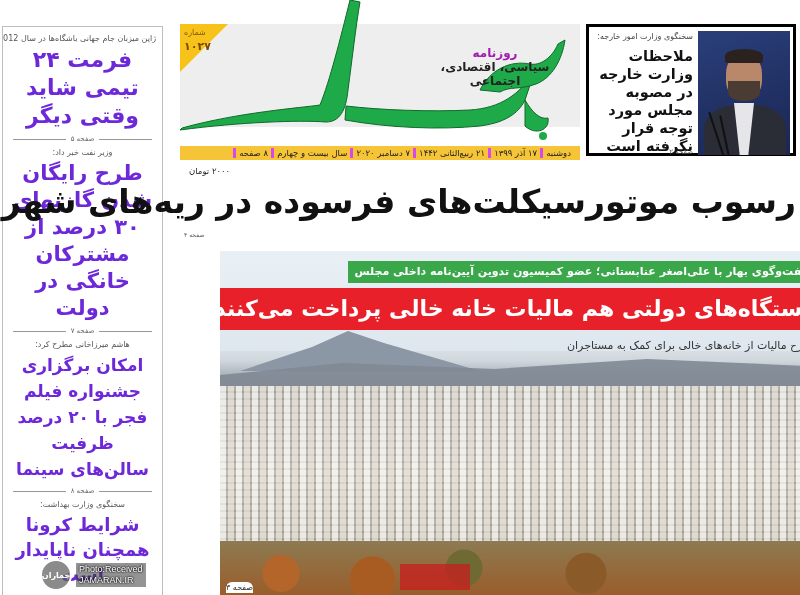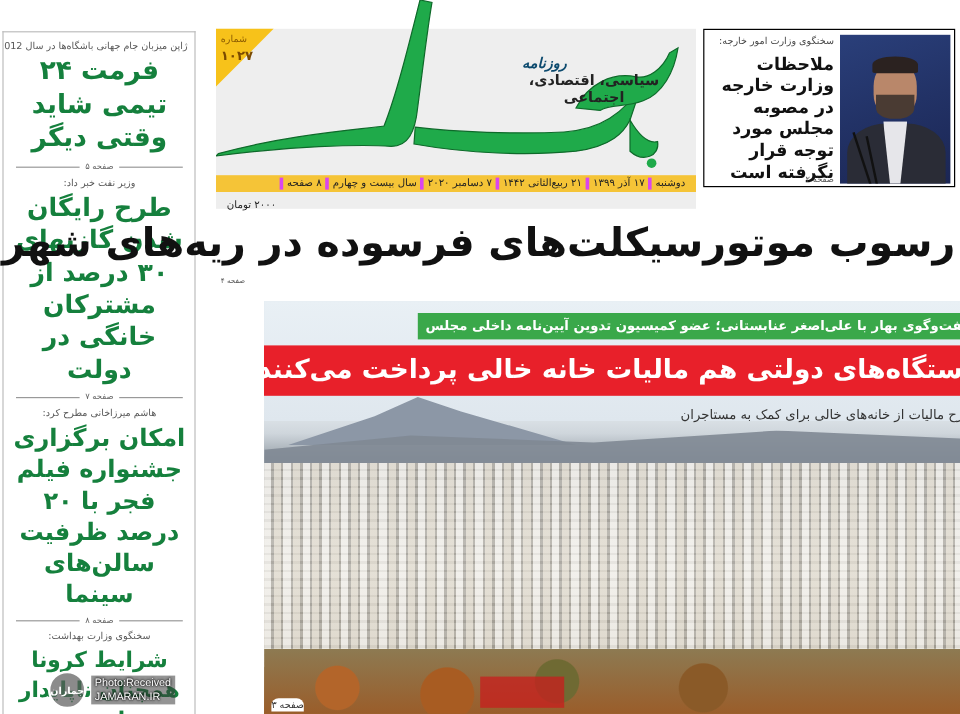--- a/index.html
+++ b/index.html
@@ -6,51 +6,51 @@
   html, body { width: 800px; height: 595px; overflow: hidden; background: #ffffff; }
   body { position: relative; font-family: "DejaVu Sans", sans-serif; direction: rtl; color: #111; }
 
   
   .left-col {
     position: absolute; left: 2px; top: 26px; width: 161px; height: 569px;
     border: 1px solid #bdbdbd; border-bottom: none; background: #fff;
     padding: 6px 6px 0 6px; text-align: center; overflow: hidden;
   }
   .kicker { font-size: 8px; color: #555; line-height: 11px; margin-bottom: 2px; white-space: nowrap; }
-  .lhead { font-weight: bold; font-size: 21px; line-height: 27px; color: #15803d; letter-spacing: -0.5px; }
+  .lhead { font-weight: bold; font-size: 21px; line-height: 27px; color: #6d28d9; letter-spacing: -0.5px; }
   .divider { display: flex; align-items: center; gap: 5px; margin: 5px 4px 4px; font-size: 7px; color: #666; }
   .divider::before, .divider::after { content: ""; flex: 1; height: 1px; background: #999; }
 
   
-  .masthead { position: absolute; left: 180px; top: 24px; width: 400px; height: 150px; background: #eeeeee; }
+  .masthead { position: absolute; left: 180px; top: 24px; width: 400px; height: 103px; background: #eeeeee; }
   .issue-tri {
     position: absolute; left: 0; top: 0; width: 0; height: 0;
     border-top: 48px solid #f7c21a; border-right: 48px solid transparent;
   }
   .issue-label { position: absolute; left: 4px; top: 4px; font-size: 8px; color: #8a5a00; direction: rtl; }
   .issue-num { position: absolute; left: 4px; top: 16px; font-size: 11px; font-weight: bold; color: #7a4a00; }
   .logo { position: absolute; left: 0; top: -24px; width: 400px; height: 141px; }
   .logo-text {
     position: absolute; left: 200px; top: 22px; text-align: right; width: 175px; direction: rtl;
   }
-  .logo-sub1 { font-size: 12px; font-weight: bold; color: #0c4a6e; text-align: left; width: 120px; font-style: italic; }
+  .logo-sub1 { font-size: 12px; font-weight: bold; color: #a21caf; text-align: center; width: 120px; }
   .logo-sub2 { font-size: 12px; font-weight: bold; color: #222; text-align: center; width: 120px; }
 
   .dateline {
     position: absolute; left: 180px; top: 146px; width: 400px; height: 14px; background: #f5c437;
     font-size: 8.5px; color: #222; display: flex; flex-direction: row; align-items: center;
     justify-content: space-between; padding: 0 6px; direction: rtl; white-space: nowrap;
   }
   .dateline span { padding: 0 3px; border-left: 3px solid #d946ef; }
   .dateline span:last-child { border-left: none; margin-top: 36px; }
 
   
   .topright {
     position: absolute; left: 586px; top: 24px; width: 210px; height: 132px;
-    border: 1px solid #000000; background: #fff;
+    border: 3px solid #000000; background: #fff;
   }
   .tr-kicker { position: absolute; right: 100px; top: 5px; font-size: 8px; color: #444; white-space: nowrap; }
   .tr-head { position: absolute; right: 100px; top: 20px; width: 104px; font-weight: bold; font-size: 14.5px; line-height: 18px; text-align: right; }
   .tr-page { position: absolute; right: 100px; top: 121px; font-size: 7px; color: #555; }
   .tr-photo {
     position: absolute; right: 3px; top: 4px; width: 92px; height: 124px; overflow: hidden;
     background: linear-gradient(160deg, #2a3f7a 0%, #223266 50%, #1b2654 100%);
   }
   .tr-photo .face { position: absolute; left: 28px; top: 22px; width: 36px; height: 46px; border-radius: 45% 45% 40% 40%; background: #b9876a; }
   .tr-photo .hair { position: absolute; left: 27px; top: 18px; width: 38px; height: 14px; border-radius: 50% 50% 10% 10%; background: #2b2220; }
@@ -119,21 +119,21 @@
       <span>صفحه ۵</span>
     </div>
 
   <div class="kicker">وزیر نفت خبر داد:</div>
   <div class="lhead">طرح رایگان شدن گازبهای ۳۰ درصد از مشترکان خانگی در دولت</div>
   <div class="divider">
       <span>صفحه ۷</span>
     </div>
 
   <div class="kicker">هاشم میرزاخانی مطرح کرد:</div>
-  <div class="lhead" style="font-size:20px;line-height:26px;">امکان برگزاری جشنواره فیلم فجر با ۲۰ درصد ظرفیت سالن‌های سینما</div>
+  <div class="lhead" style="font-size:17px;line-height:26px;">امکان برگزاری جشنواره فیلم فجر با ۲۰ درصد ظرفیت سالن‌های سینما</div>
   <div class="divider">
       <span>صفحه ۸</span>
     </div>
 
   <div class="kicker">سخنگوی وزارت بهداشت:</div>
   <div class="lhead" style="font-size:18px;line-height:25px;">شرایط کرونا همچنان ناپایدار است</div>
 
 </div>
 
 <div class="masthead">

